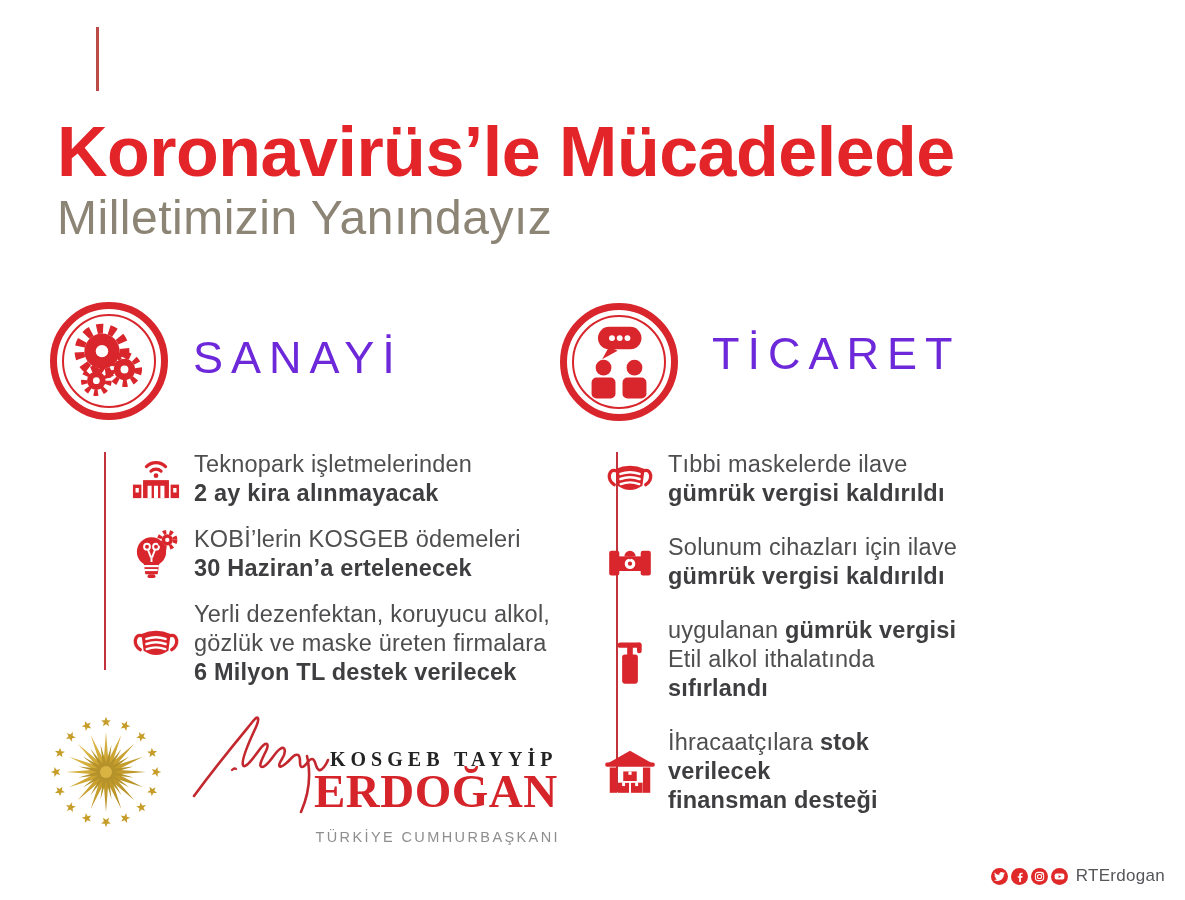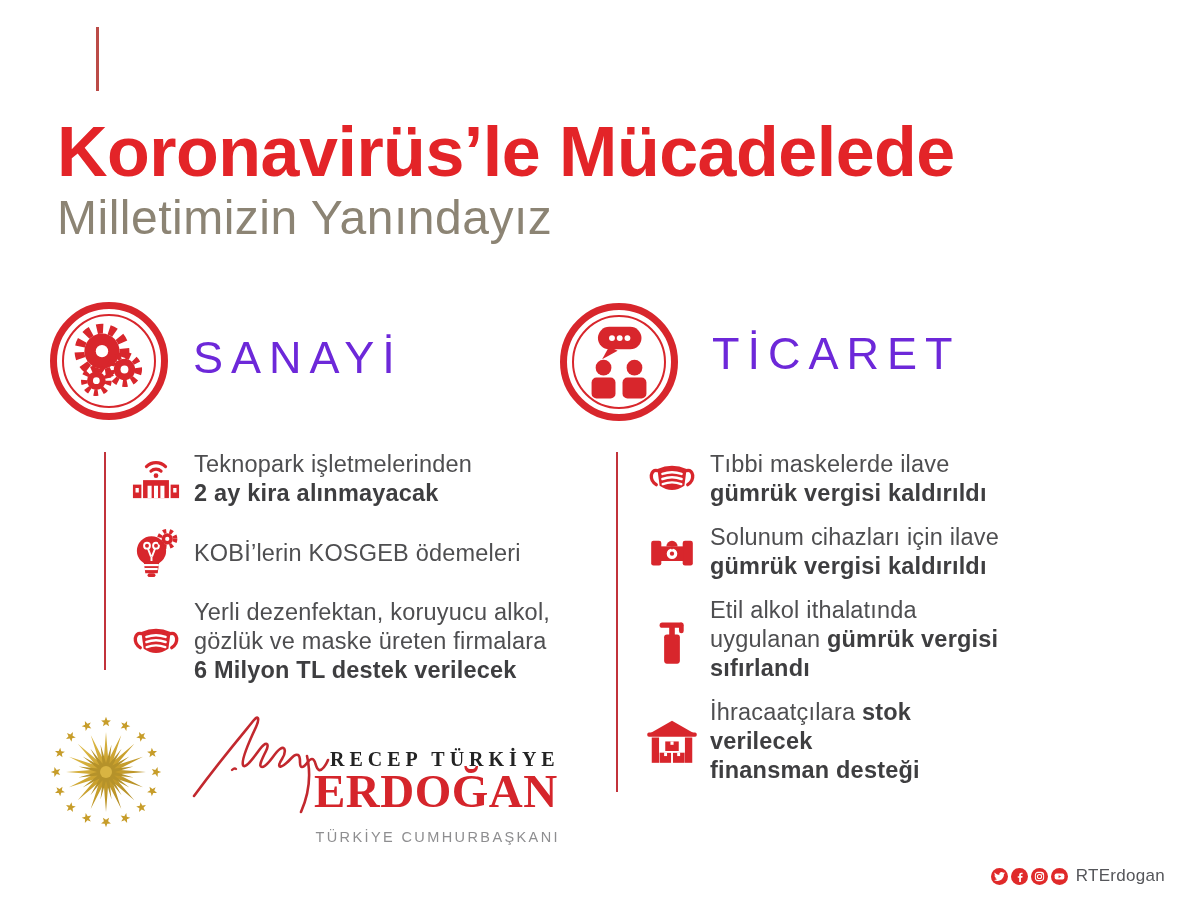--- a/index.html
+++ b/index.html
@@ -22,21 +22,21 @@
   .section-label{font-size:45px;font-weight:300;letter-spacing:8px;color:#6d28d9;}
 
   
   .vline{width:2px;background:#c2333b;}
   .vline-left{left:104px;top:452px;height:218px;}
   .vline-right{left:616px;top:452px;height:340px;}
 
   
   .items{position:absolute;display:flex;flex-direction:column;}
   #sanayi-items{left:128px;top:450px;width:445px;gap:17px;}
-  #ticaret-items{left:644px;top:450px;width:445px;gap:15px;}
+  #ticaret-items{left:602px;top:450px;width:445px;gap:25px;}
   .item-row{display:flex;align-items:center;}
   .item-icon{width:56px;min-width:56px;height:56px;display:flex;align-items:center;
              justify-content:center;margin-right:10px;}
   .item-icon svg{width:54px;height:54px;}
   .item-text .line{font-size:23.5px;line-height:29px;color:#4e4e50;letter-spacing:0.2px;}
   .item-text .bold{font-weight:700;color:#3e3e40;}
 
   
   .seal-box{left:50px;top:716px;width:112px;height:112px;}
   .signature-box{left:188px;top:708px;width:164px;height:112px;}
@@ -142,20 +142,21 @@
       <circle cx="24" cy="17.5" r="2.6" fill="none" stroke="#fff" stroke-width="1.7"></circle>
       <path d="M16.8,20 L19.5,27 M23.2,20 L20.5,27 M20,27 L20,31" stroke="#fff" stroke-width="1.7" fill="none"></path>
       <circle cx="34" cy="11.5" r="7" fill="none" stroke="#d8262c" stroke-width="4" stroke-dasharray="2.9 2.9"></circle>
       <circle cx="34" cy="11.5" r="5"></circle>
               <circle cx="34" cy="11.5" r="1.9" fill="#fff"></circle>
     </g>
           </svg>
         </div>
         <div class="item-text">
           <div class="line"><span class="">KOBİ’lerin KOSGEB ödemeleri</span></div>
+          <div class="line"><span class="bold">30 Haziran’a ertelenecek</span></div>
         </div>
       </div>
       <div class="item-row">
         <div class="item-icon">
           <svg viewBox="0 0 48 48">
             <g>
       <path d="M11,15 Q24,9.5 37,15 L35,30 Q24,37.5 13,30 Z" fill="#d8262c"></path>
       <path d="M15.5,19.5 Q24,16.5 32.5,19.5" fill="none" stroke="#fff" stroke-width="2.2" stroke-linecap="round"></path>
       <path d="M15.5,24 Q24,21 32.5,24" fill="none" stroke="#fff" stroke-width="2.2" stroke-linecap="round"></path>
       <path d="M15.8,28.5 Q24,25.5 32.2,28.5" fill="none" stroke="#fff" stroke-width="2.2" stroke-linecap="round"></path>
@@ -215,22 +216,22 @@
           <svg viewBox="0 0 48 48">
             <g fill="#d8262c">
       <rect x="17" y="19" width="14" height="26" rx="2.5"></rect>
       <rect x="21.5" y="12" width="5" height="8"></rect>
       <rect x="13" y="8.5" width="21" height="4.6" rx="2.3"></rect>
       <rect x="30.2" y="8.5" width="4.2" height="9.5" rx="2.1"></rect>
     </g>
           </svg>
         </div>
         <div class="item-text">
+          <div class="line"><span class="">uygulanan </span><span class="bold">gümrük vergisi</span></div>
           <div class="line"><span class="">Etil alkol ithalatında</span></div>
-          <div class="line"><span class="">uygulanan </span><span class="bold">gümrük vergisi</span></div>
           <div class="line"><span class="bold">sıfırlandı</span></div>
         </div>
       </div>
       <div class="item-row">
         <div class="item-icon">
           <svg viewBox="0 0 48 48">
             <g fill="#d8262c">
       <polygon points="24,5 45,17 3,17"></polygon>
       <rect x="2" y="15.5" width="44" height="3.8" rx="1.5"></rect>
       <rect x="6" y="20" width="6.5" height="22.5"></rect>
@@ -283,21 +284,21 @@
         <polygon points="34.9,5.0 37.4,7.7 40.8,6.4 39.0,9.6 41.3,12.5 37.7,11.8 35.7,14.9 35.2,11.2 31.7,10.2 35.0,8.7" fill="#c79d2a"></polygon>
       </svg></div>
   <div class="abs signature-box">
     <svg viewBox="0 0 164 112" width="164" height="112">
       <path d="M6,88 C34,50 58,22 66,12 C70,7 72,10 68,19 C60,36 53,52 55,57 C57,62 66,49 72,41 C78,33 82,35 78,43 C74,51 70,59 74,59 C80,59 86,45 92,41 C98,37 98,45 94,51 C90,57 90,61 96,57 C102,53 106,45 110,47 C114,49 110,59 114,59 C118,59 120,51 124,51 C128,51 127,60 131,62 C134,63 138,57 140,52" fill="none" stroke="#c2282e" stroke-width="2.6" stroke-linecap="round"></path>
       <path d="M119,48 C123,66 121,86 113,104" fill="none" stroke="#c2282e" stroke-width="2.6" stroke-linecap="round"></path>
       <path d="M44,62 C46,60 47,60 48,61" fill="none" stroke="#c2282e" stroke-width="2.4" stroke-linecap="round"></path>
     </svg>
   </div>
   <div class="abs namecard">
-    <div class="name-top">RECEP TÜRKİYE</div>
+    <div class="name-top">KOSGEB TAYYİP</div>
     <div class="name-main">ERDOĞAN</div>
     <div class="name-sub">TÜRKİYE CUMHURBAŞKANI</div>
   </div>
 
   <div class="abs social" id="social-bar">
     <span class="social-circle">
         <svg viewBox="0 0 24 24">
           <path fill="#fff" d="M23.9 4.6a10 10 0 0 1-2.8.8 5 5 0 0 0 2.2-2.7c-1 .6-2 1-3.1 1.2a4.9 4.9 0 0 0-8.4 4.5C7.7 8.1 4.1 6.1 1.6 3.2a4.8 4.8 0 0 0-.7 2.5c0 1.7.9 3.2 2.2 4.1a4.9 4.9 0 0 1-2.2-.6v.1c0 2.4 1.7 4.4 3.9 4.8a5 5 0 0 1-2.2.1 4.9 4.9 0 0 0 4.6 3.4A9.9 9.9 0 0 1 0 19.7a14 14 0 0 0 7.6 2.2c9 0 14-7.5 14-14v-.6a10 10 0 0 0 2.3-2.7z"></path>
         </svg>
       </span>

